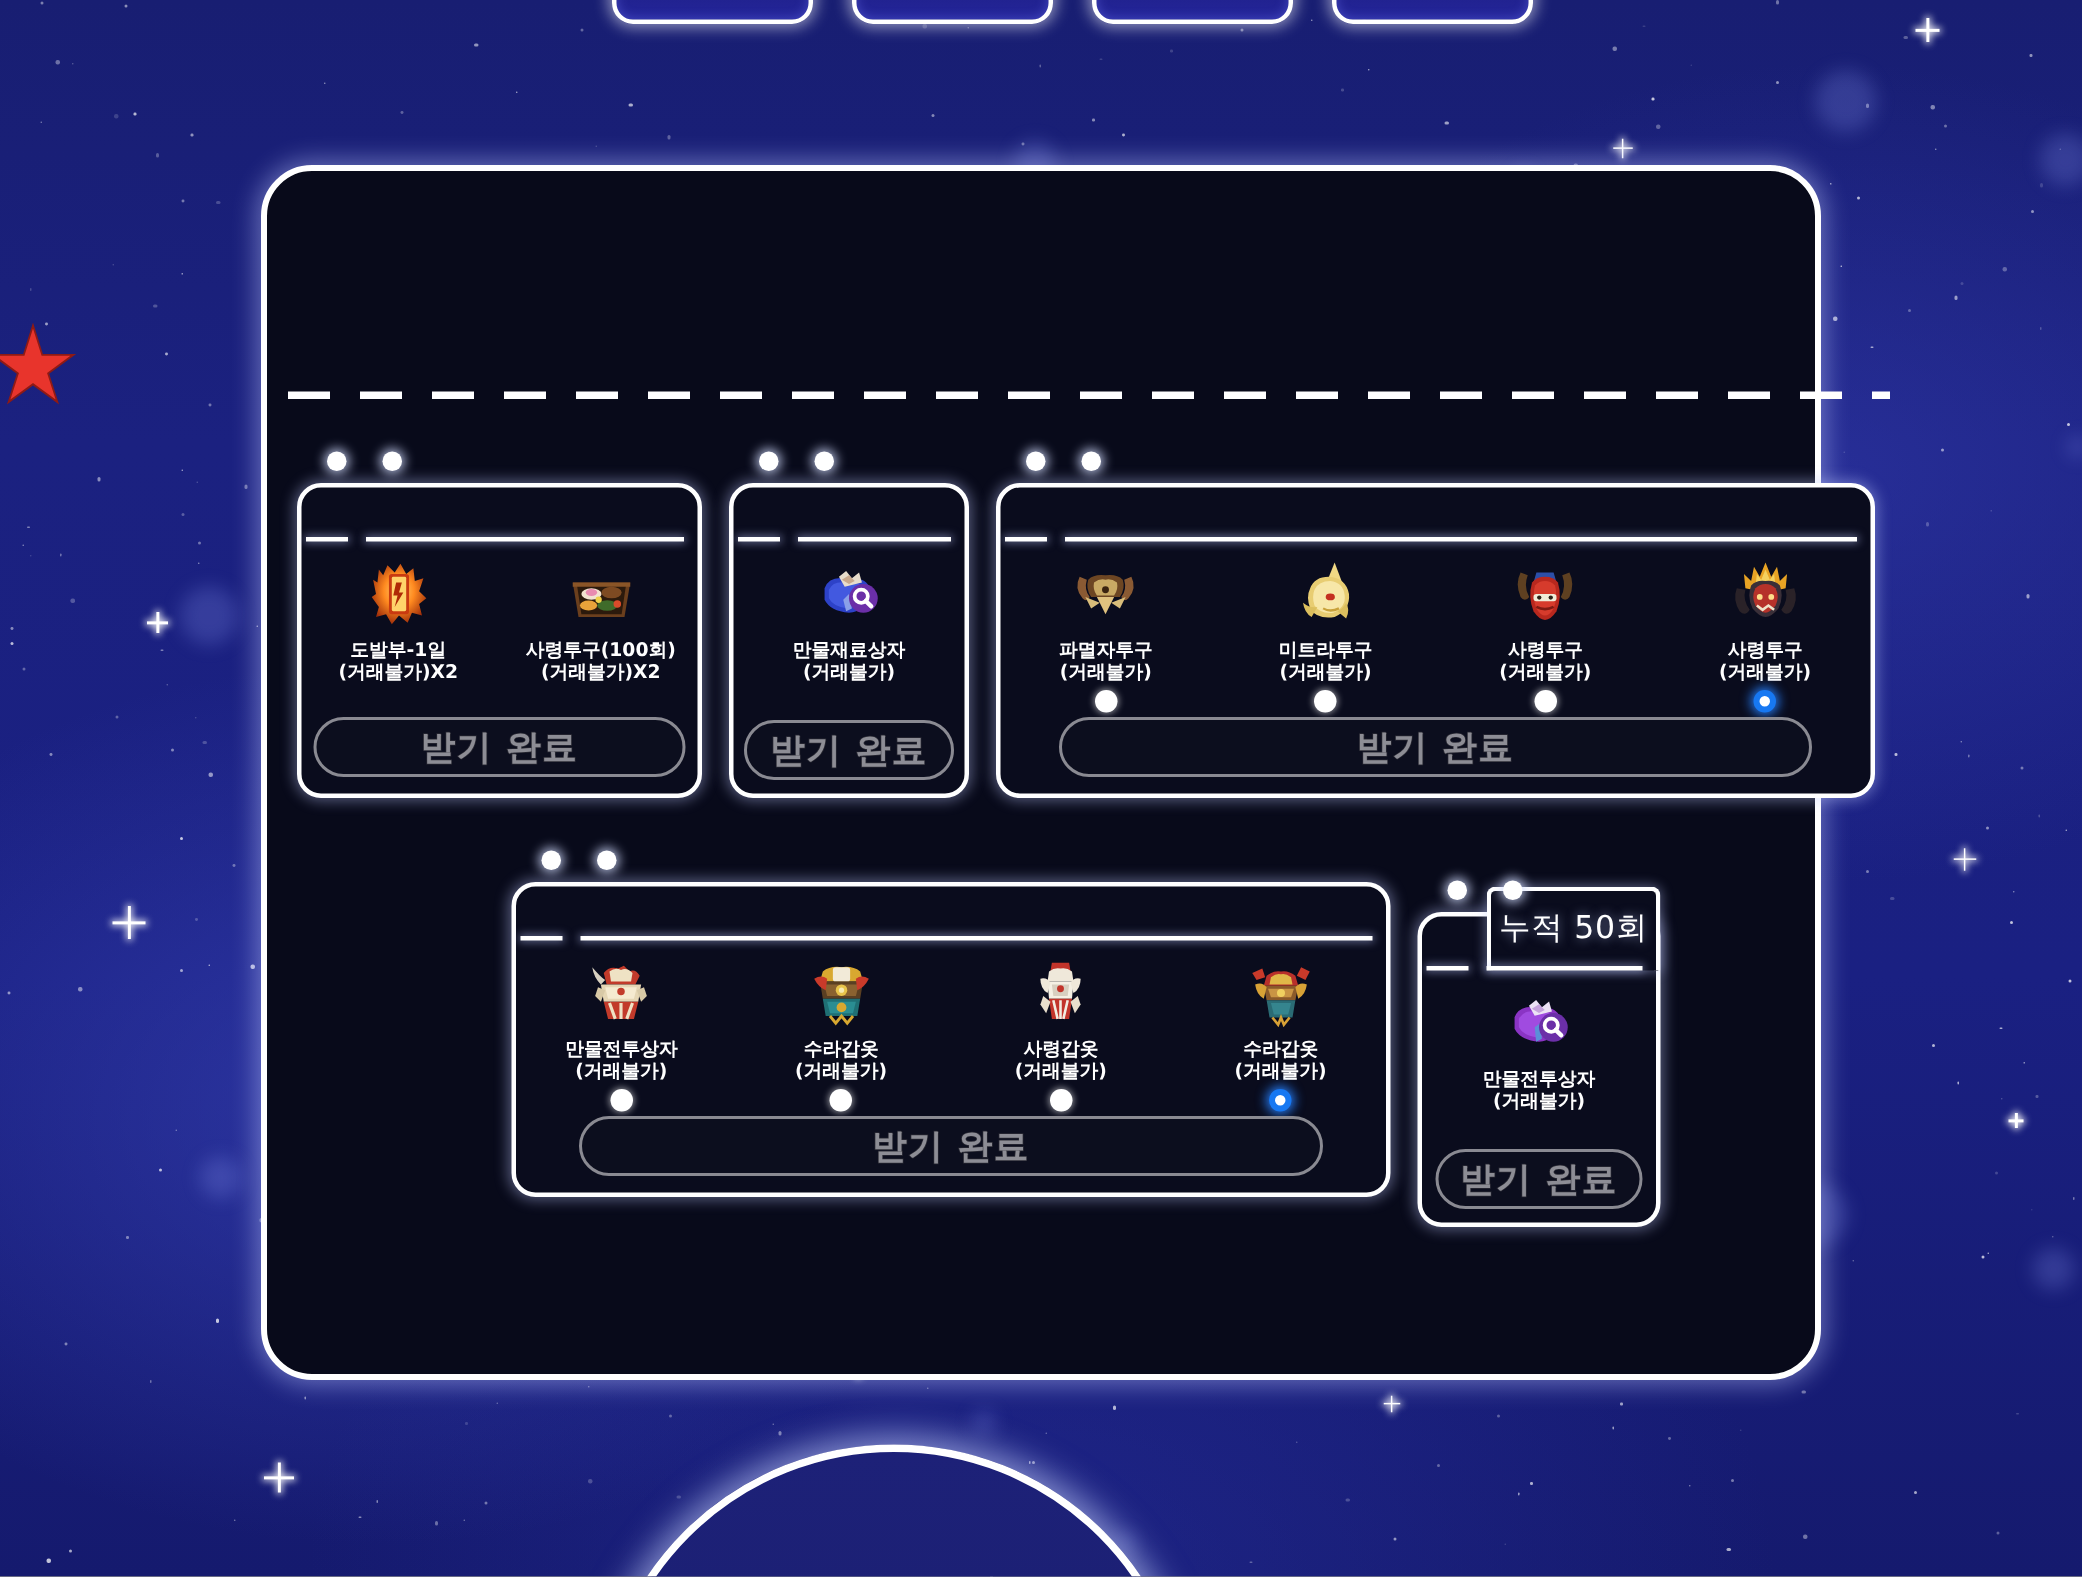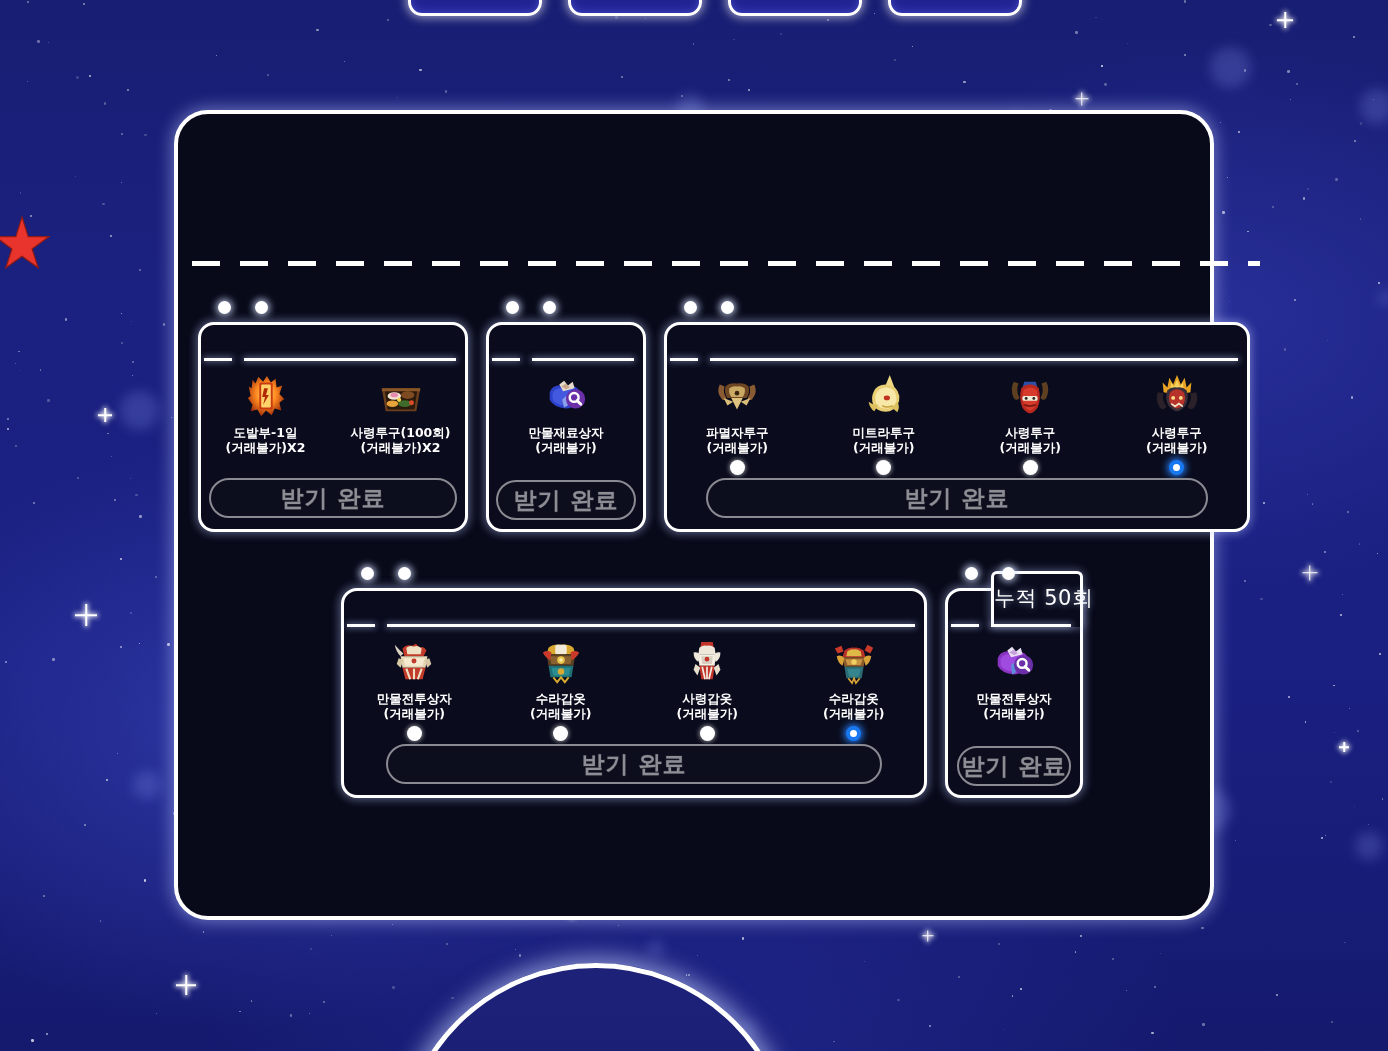--- a/index.html
+++ b/index.html
@@ -1036,21 +1036,21 @@
                 <path d="M18 41 L22 46 L24 41 L26 46 L30 41" stroke="#d8a236" stroke-width="1.8" fill="none"></path>
               </svg>
             </div>
             <div class="item-label">수라갑옷</div>
             <div class="item-label">(거래불가)</div>
             <div class="radio sel"></div>
           </div>
         </div>
         <div class="claim" style="left: 45px; right: 45px; bottom: 14px;">받기 완료</div>
       </div>
-      <div class="card" style="left: 945px; top: 571px; width: 138px; height: 227px;">
+      <div class="card" style="left: 945px; top: 591px; width: 162px; height: 227px;">
         <div class="card-frame"></div>
         <div class="hdr">
           <div class="hdr-label">누적 50회</div>
         </div>
         <div class="hdr-rule"></div>
         <div class="hdr-stub"></div>
         <div class="pin pin-a"></div>
         <div class="pin pin-b"></div>
         <div class="items">
           <div class="item">

